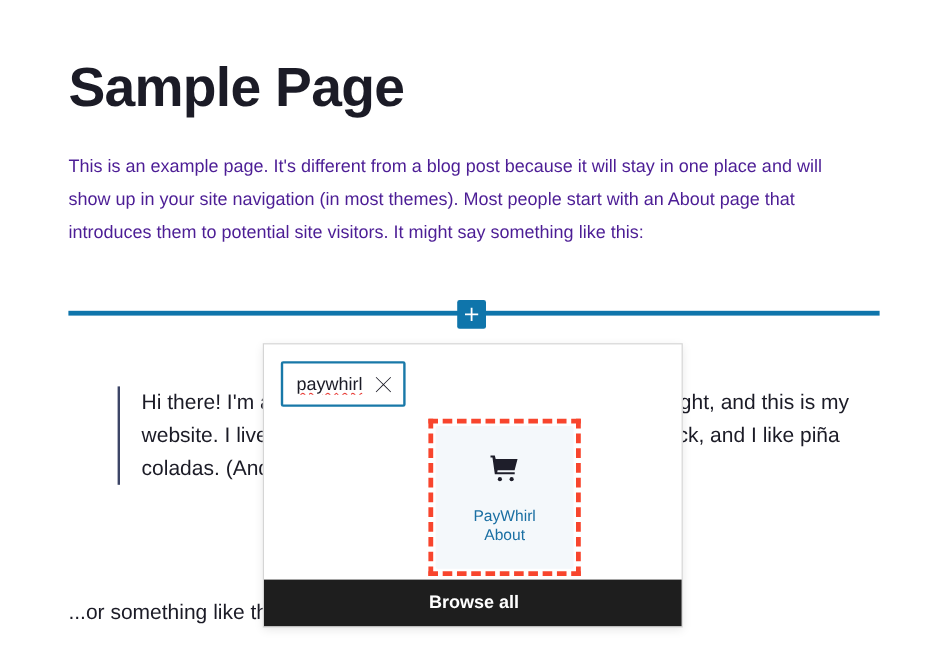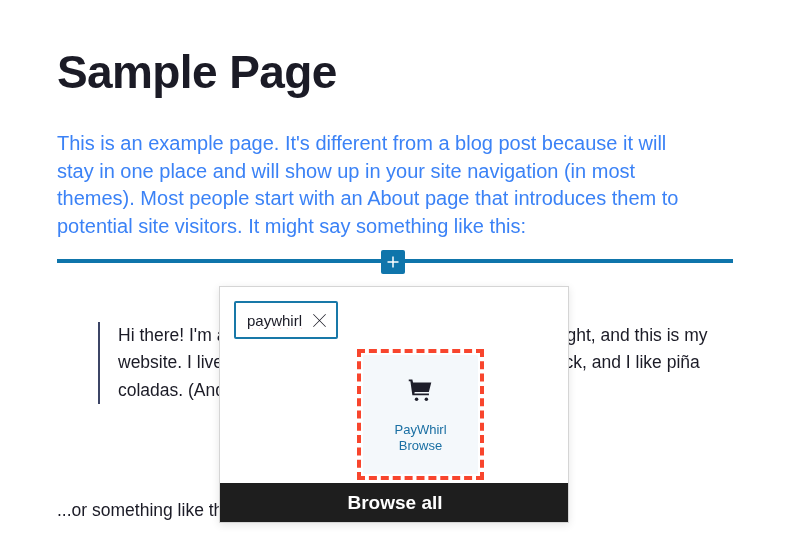--- a/index.html
+++ b/index.html
@@ -33,23 +33,23 @@
     letter-spacing: -0.6px;
     color: #1b1b26;
     white-space: nowrap;
   }
 
   .intro-paragraph {
     position: absolute;
     left: 57px;
     top: 110px;
     width: 650px;
-    font-size: 20px;
+    font-size: 15px;
     line-height: 27.5px;
-    color: #3b82f6;
+    color: #4c1d95;
   }
 
   
   .inserter-line {
     position: absolute;
     left: 57px;
     top: 259px;
     width: 676px;
     height: 4px;
     background: #0f75ab;
@@ -200,21 +200,21 @@
   }
 
   .browse-all {
     position: absolute;
     left: 0;
     bottom: 0;
     width: 350px;
     height: 39px;
     background: #1e1e1e;
     color: #ffffff;
-    font-size: 19px;
+    font-size: 15px;
     font-weight: 600;
     display: flex;
     align-items: center;
     justify-content: center;
     cursor: pointer;
     box-sizing: border-box;
   }
 </style>
 </head>
 <body>
@@ -258,21 +258,21 @@
       <div class="block-tile">
         <span class="tile-icon">
           <svg width="28" height="28" viewBox="0 0 24 24" aria-hidden="true">
             <path d="M1.5 2.2h3.1l.62 2.6h15.6l-2.1 8.0H6.6l-.3 1.35h12.5v1.5H4.6L2.9 3.7H1.5z" fill="#1e1e2a"></path>
             <circle cx="8.2" cy="19.1" r="1.5" fill="#1e1e2a"></circle>
             <circle cx="16.6" cy="19.1" r="1.5" fill="#1e1e2a"></circle>
           </svg>
         </span>
         <span class="tile-label">
           <span>PayWhirl</span><br>
-          <span>Browse</span>
+          <span>About</span>
         </span>
       </div>
 
       <div class="result-highlight"></div>
 
     </div>
 
     <div class="browse-all">Browse all</div>
 
   </div>

